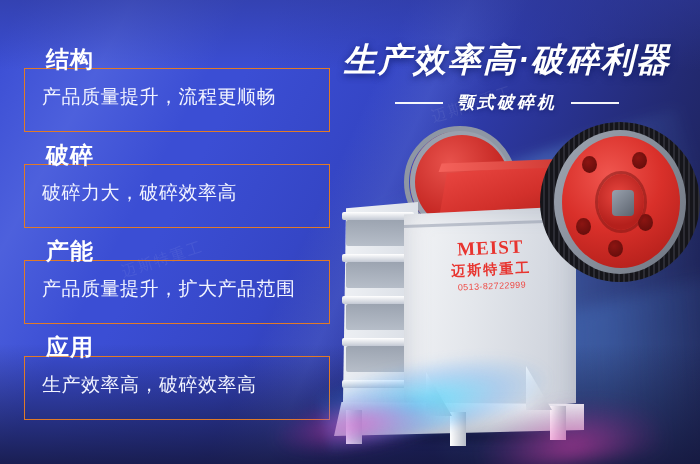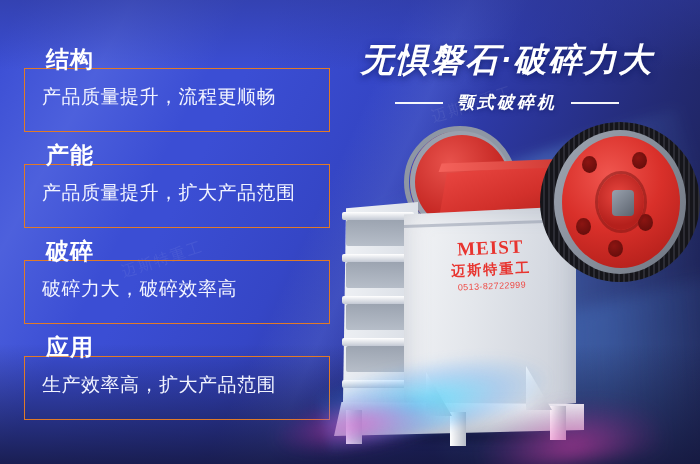--- a/index.html
+++ b/index.html
@@ -248,42 +248,42 @@
     <div class="card">
       <div class="card-box"></div>
       <div class="title-mask" style="width:62px;"></div>
       <div class="card-title">结构</div>
       <div class="card-desc">产品质量提升，流程更顺畅</div>
     </div>
 
     <div class="card">
       <div class="card-box"></div>
       <div class="title-mask" style="width:62px;"></div>
-      <div class="card-title">产能</div>
-      <div class="card-desc">产品质量提升，扩大产品范围</div>
+      <div class="card-title">破碎</div>
+      <div class="card-desc">破碎力大，破碎效率高</div>
     </div>
 
     <div class="card">
       <div class="card-box"></div>
       <div class="title-mask" style="width:62px;"></div>
-      <div class="card-title">破碎</div>
-      <div class="card-desc">破碎力大，破碎效率高</div>
+      <div class="card-title">产能</div>
+      <div class="card-desc">产品质量提升，扩大产品范围</div>
     </div>
 
     <div class="card">
       <div class="card-box"></div>
       <div class="title-mask" style="width:62px;"></div>
       <div class="card-title">应用</div>
-      <div class="card-desc">生产效率高，扩大产品范围</div>
+      <div class="card-desc">生产效率高，破碎效率高</div>
     </div>
 
   </div>
 
   <div class="headline">
-    <div class="headline-main">无惧磐石·破碎力大</div>
+    <div class="headline-main">生产效率高·破碎利器</div>
     <div class="headline-sub">
       <span class="dash"></span>
       <span class="headline-sub-text">颚式破碎机</span>
       <span class="dash"></span>
     </div>
   </div>
 
   <div class="machine">
 
     <div class="ground-shadow"></div>

